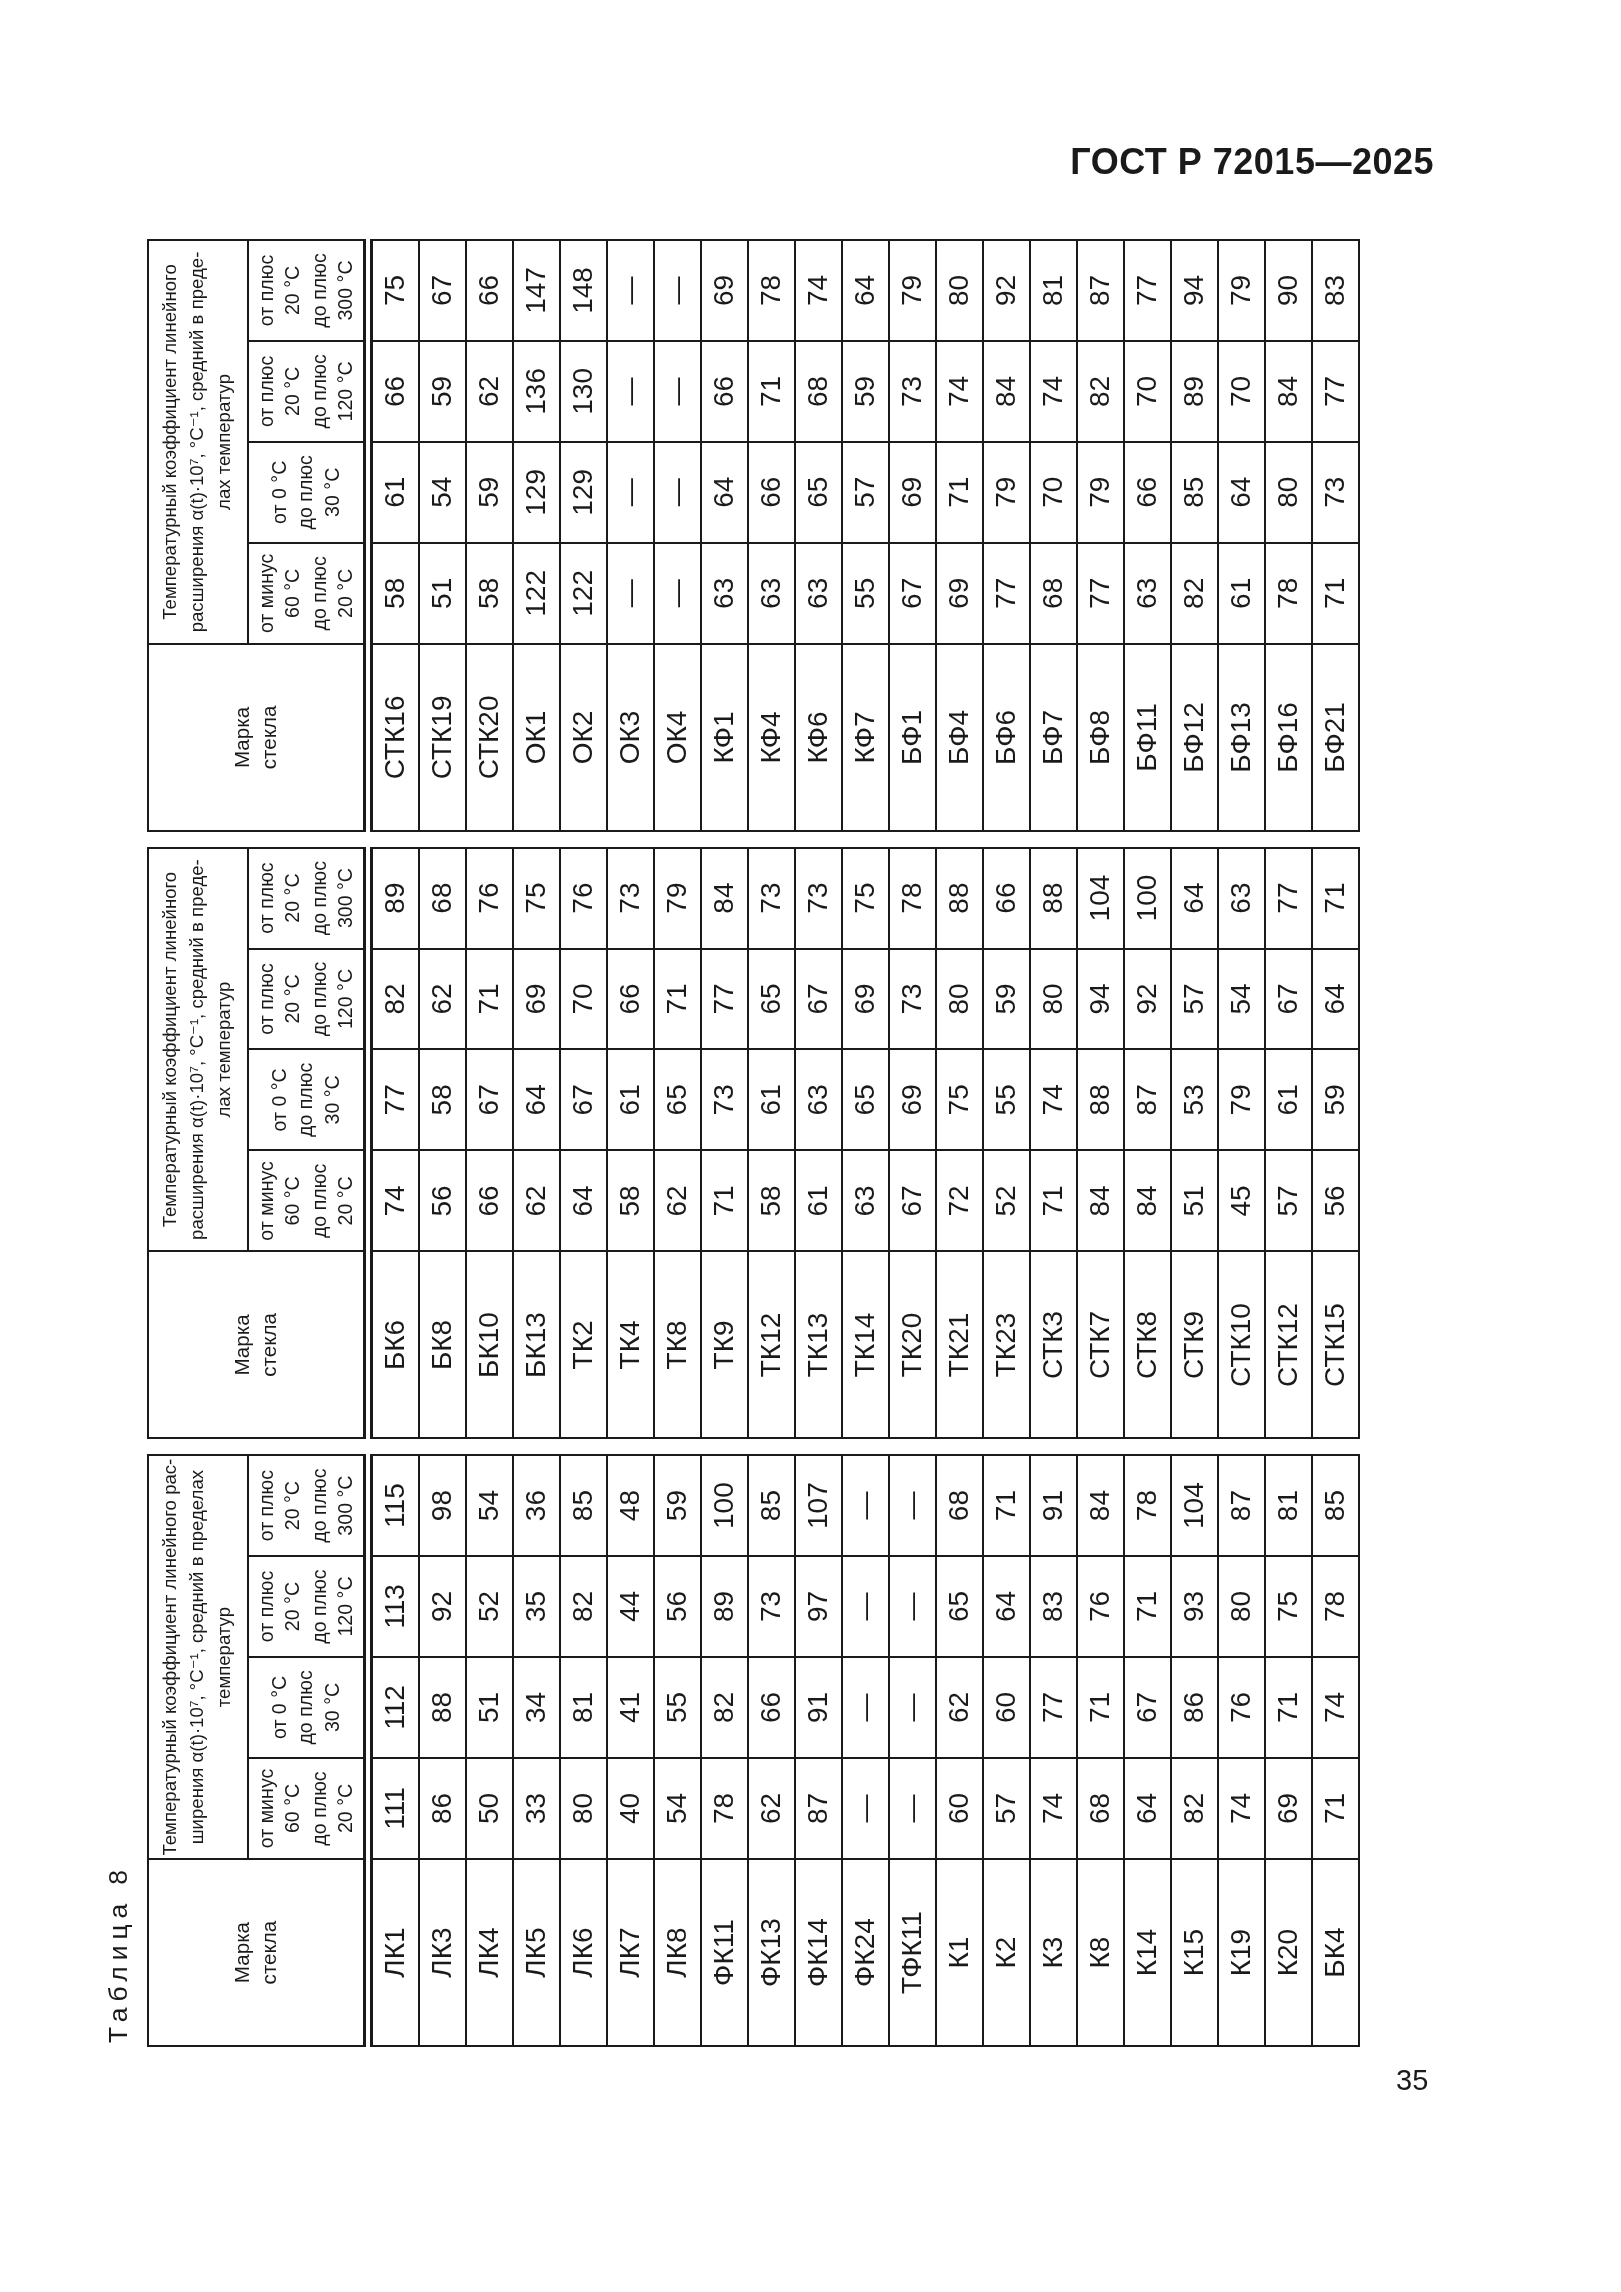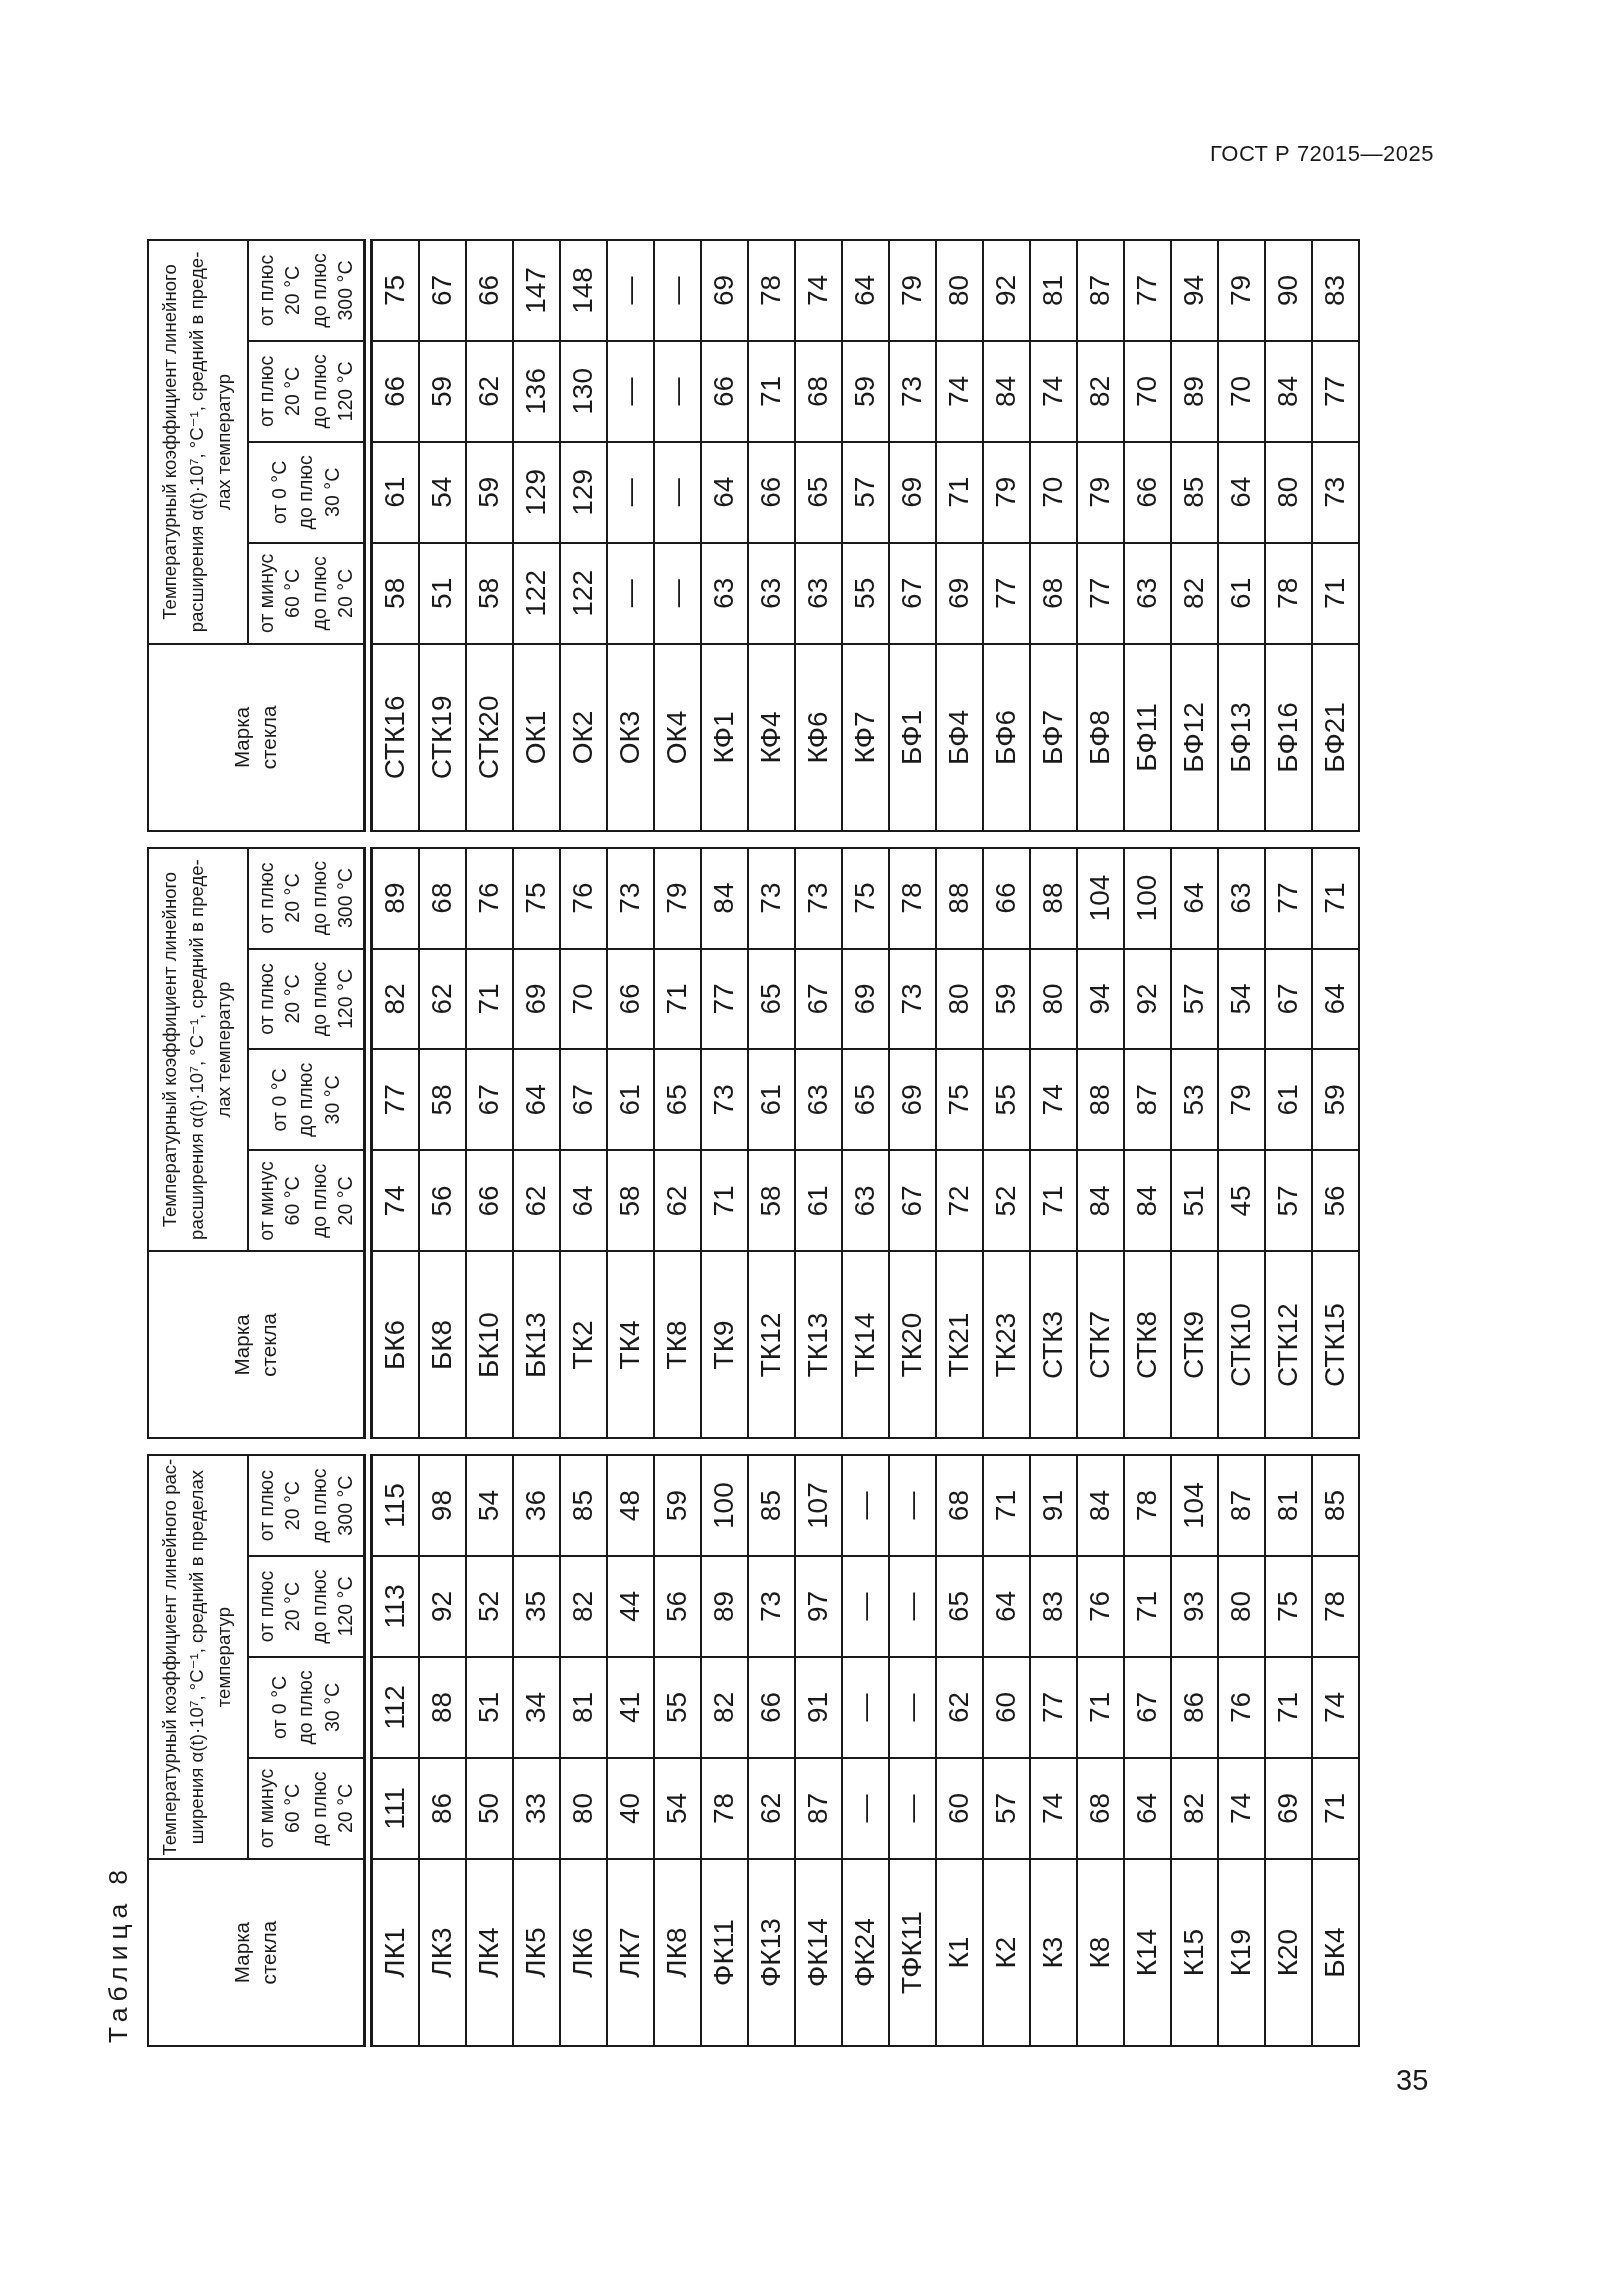--- a/index.html
+++ b/index.html
@@ -3,21 +3,21 @@
 <meta charset="utf-8">
 <style>
   html,body { margin:0; padding:0; }
   body {
     width:1621px; height:2293px; position:relative; background:#ffffff;
     font-family:"Liberation Sans","DejaVu Sans",sans-serif; color:#1a1a1a;
     overflow:hidden;
   }
   .page-header {
     position:absolute; top:141px; right:187px;
-    font-size:22px; font-weight:normal; letter-spacing:0.5px;
+    font-size:36px; font-weight:bold; letter-spacing:0.5px;
     white-space:nowrap;
   }
   .page-number {
     position:absolute; top:2064px; left:1396px; font-size:29px;
   }
   .rot {
     position:absolute; left:103px; top:2047px;
     width:1808px; height:1294px;
     transform:rotate(-90deg); transform-origin:0 0;
   }

